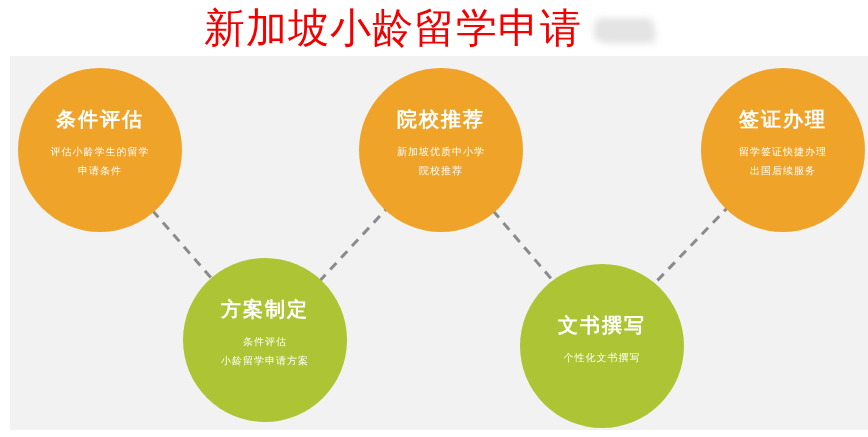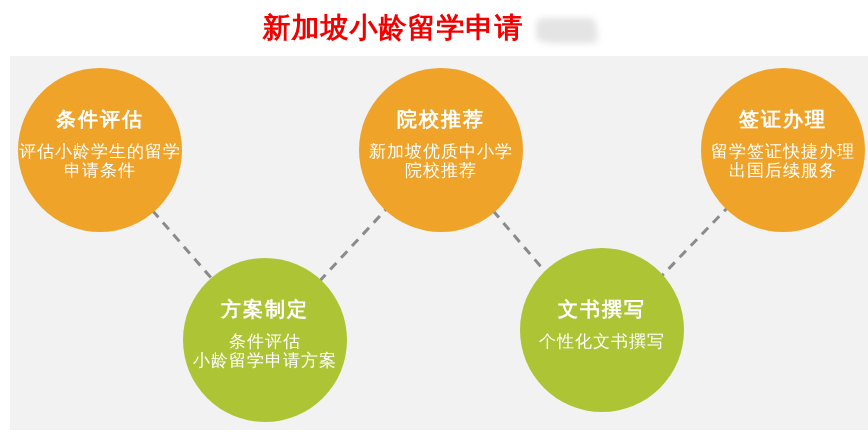--- a/index.html
+++ b/index.html
@@ -7,21 +7,21 @@
     width:868px;height:437px;position:relative;overflow:hidden;
     font-family:"DejaVu Sans","Liberation Sans",sans-serif;
   }
   
   .header{
     position:absolute;left:0;top:0;width:868px;height:56px;
     display:flex;align-items:center;justify-content:center;
     background:#ffffff;white-space:nowrap;
   }
   .title-red{
-    color:var(--title_red);font-size:28px;font-weight:bold;letter-spacing:1px;
+    color:var(--title_red);font-size:41px;font-weight:normal;letter-spacing:1px;
   }
   .title-green{
     color:var(--title_green);font-size:32px;font-weight:bold;letter-spacing:1px;
   }
   .blur-patch{
     display:inline-block;width:60px;height:24px;margin:4px 10px 0 12px;
     background:#e4e4e4;border-radius:7px;filter:blur(3px);
     box-shadow:6px 6px 0 -4px #ededed;
   }
   
@@ -38,25 +38,25 @@
     position:absolute;width:164px;height:164px;border-radius:50%;
     display:flex;flex-direction:column;align-items:center;justify-content:center;
     padding-bottom:14px;box-sizing:border-box;
     color:#ffffff;text-align:right;z-index:2;
   }
   .circle.orange{background:var(--orange);}
   .circle.green{background:var(--green);}
   .c-title{
     font-size:20px;font-weight:bold;letter-spacing:2px;margin-bottom:9px;
   }
-  .c-line{font-size:17px;line-height:19px;letter-spacing:1px;}
+  .c-line{font-size:10px;line-height:19px;letter-spacing:1px;}
   .pos-1{left:8px;  top:12px;}
   .pos-2{left:173px;top:202px;}
   .pos-3{left:349px;top:12px;}
-  .pos-4{left:510px;top:192px;}
+  .pos-4{left:510px;top:208px;}
   .pos-5{left:691px;top:12px;}
 </style>
 </head>
 <body>
 
 <div class="header">
   <span class="title-red">新加坡小龄留学申请</span>
   <span class="blur-patch"></span>
 </div>
 

